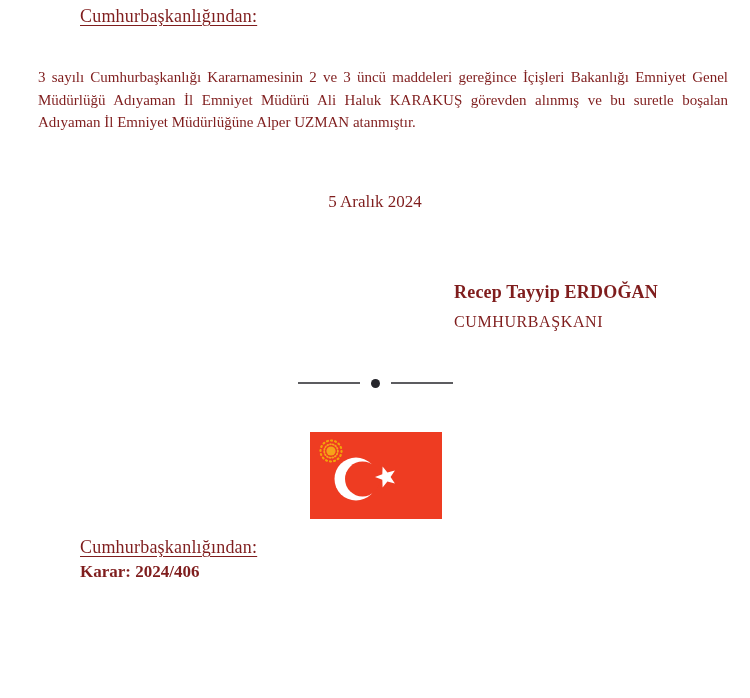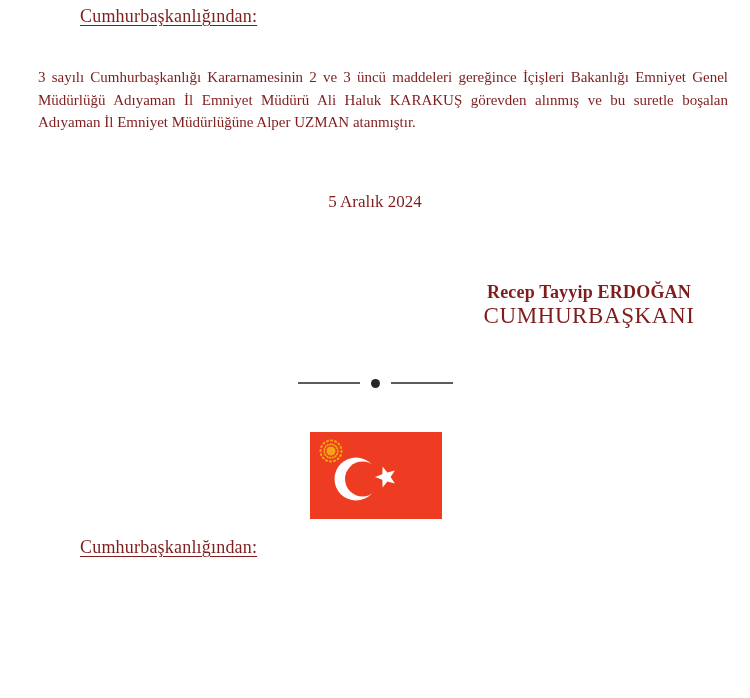--- a/index.html
+++ b/index.html
@@ -51,31 +51,31 @@
     left: 0;
     width: 750px;
     text-align: center;
     font-size: 17px;
     margin-top: 24px;
   }
 
   .signature-block {
     position: absolute;
     top: 282px;
-    left: 444px;
+    left: 454px;
     width: 290px;
-    text-align: center;
   }
   .signature-name {
     font-size: 18px;
     font-weight: bold;
     letter-spacing: 0.2px;
   }
   .signature-title {
-    font-size: 23px;
+    margin-top: 10px;
+    font-size: 16px;
     letter-spacing: 0.6px;
   }
 
   .separator {
     position: absolute;
     top: 371px;
     left: 0;
     width: 750px;
     height: 24px;
     display: flex;
@@ -144,15 +144,16 @@
       <circle cx="21" cy="19" r="10.5" fill="none" stroke-width="2.2" stroke-linecap="round" stroke-dasharray="1 3.1" stroke="#F2A40A"></circle>
 
       <circle cx="21" cy="19" r="6.8" fill="none" stroke-width="1.8" stroke-linecap="round" stroke-dasharray="0.9 1.9" stroke="#F6A318"></circle>
 
       <circle cx="21" cy="19" r="4.6" fill="#F6A318"></circle>
     </svg>
   </div>
 
   <div class="source-heading heading-2">Cumhurbaşkanlığından:</div>
 
+  <div class="decision-no decision-2">Karar: 2024/406</div>
 
 
 </div>
 
 </body></html>

